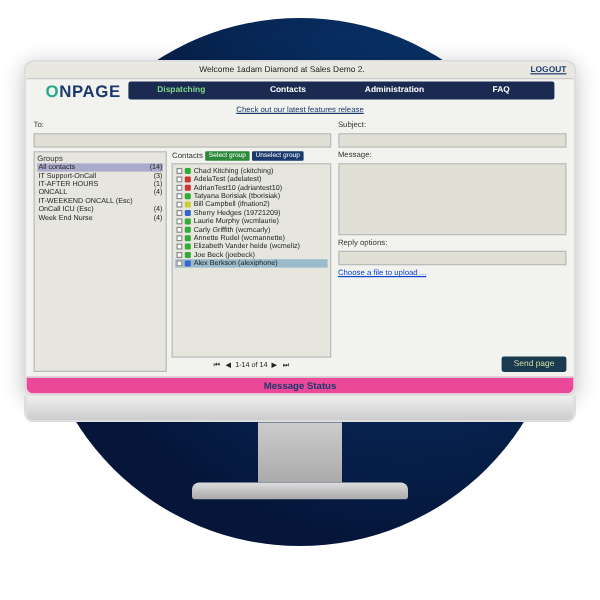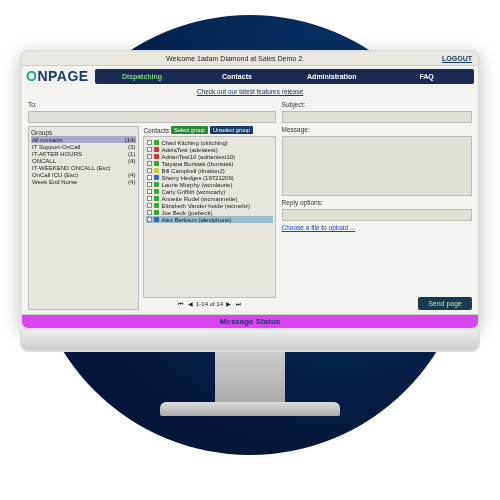--- a/index.html
+++ b/index.html
@@ -14,21 +14,21 @@
           border: 2px solid #ddd; border-top: none; }
   .neck { width: 70px; height: 50px; background: linear-gradient(#ccc,#aaa); margin: 0 auto; }
   .base { width: 180px; height: 14px; background: linear-gradient(#ddd,#aaa); margin: 0 auto;
           border-radius: 6px 6px 2px 2px; }
 
   .app { display: flex; flex-direction: column; height: 100%; background: #f2f2ee; }
   .welcome { text-align: center; font-size: 7px; padding: 3px 6px; background: #e8e8e0;
              display: flex; justify-content: space-between; align-items: center;
              border-bottom: 1px solid #ccc; }
   .logout { color: #1a3a6e; text-decoration: underline; font-weight: bold; }
-  .topbar { display: flex; align-items: center; gap: 6px; padding: 2px 4px; }
+  .topbar { display: flex; align-items: flex-start; gap: 6px; padding: 2px 16px; }
   .logo { font-size: 14px; font-weight: bold; color: #1a3a6e; letter-spacing: .5px; }
   .logo .o { color: #2a8; }
   .nav { flex: 1; display: flex; background: #1a2a50; border-radius: 2px; overflow: hidden; }
   .nav-item { flex: 1; text-align: center; color: #fff; padding: 4px 0; font-size: 7px; font-weight: bold; }
   .nav-item.active { color: #7fd68a; }
   .features { text-align: center; text-decoration: underline; color: #1a3a6e; font-size: 6.5px; padding: 2px; }
   .body { display: flex; gap: 6px; padding: 4px 6px; flex: 1; }
   .left { flex: 1.3; display: flex; flex-direction: column; gap: 3px; }
   .right { flex: 1; display: flex; flex-direction: column; gap: 3px; }
   .lbl { font-size: 6.5px; color: #333; }
@@ -49,21 +49,21 @@
   .crow.hi { background: #9bc; }
   .cb { width: 5px; height: 5px; border: 1px solid #888; background: #fff; flex-shrink: 0; }
   .ico { width: 5px; height: 5px; flex-shrink: 0; border-radius: 1px; }
   .g { background: #3a3; } .r { background: #c33; } .y { background: #cc3; } .b { background: #36c; }
   .pager { text-align: center; font-size: 6px; padding: 2px; }
   .pgbtn { display: inline-block; width: 8px; }
   .link { color: #14c; text-decoration: underline; }
   .sendbtn { align-self: flex-end; background: #1a3a50; color: #d4dfa0; padding: 3px 10px;
              font-size: 7px; border-radius: 2px; margin-top: auto; }
   .status-hdr { text-align: center; color: #1a3a6e; font-weight: bold; font-size: 8px;
-                padding: 2px; border-top: 1px solid #ccc; background: #d946ef; }
+                padding: 2px; border-top: 1px solid #ccc; background: #ec4899; }
 </style>
 </head>
 <body>
 <div class="bg">
   <div class="circle"></div>
   <div class="monitor">
     <div class="screen">
       <div class="app">
         <div class="welcome">
           <span></span>

